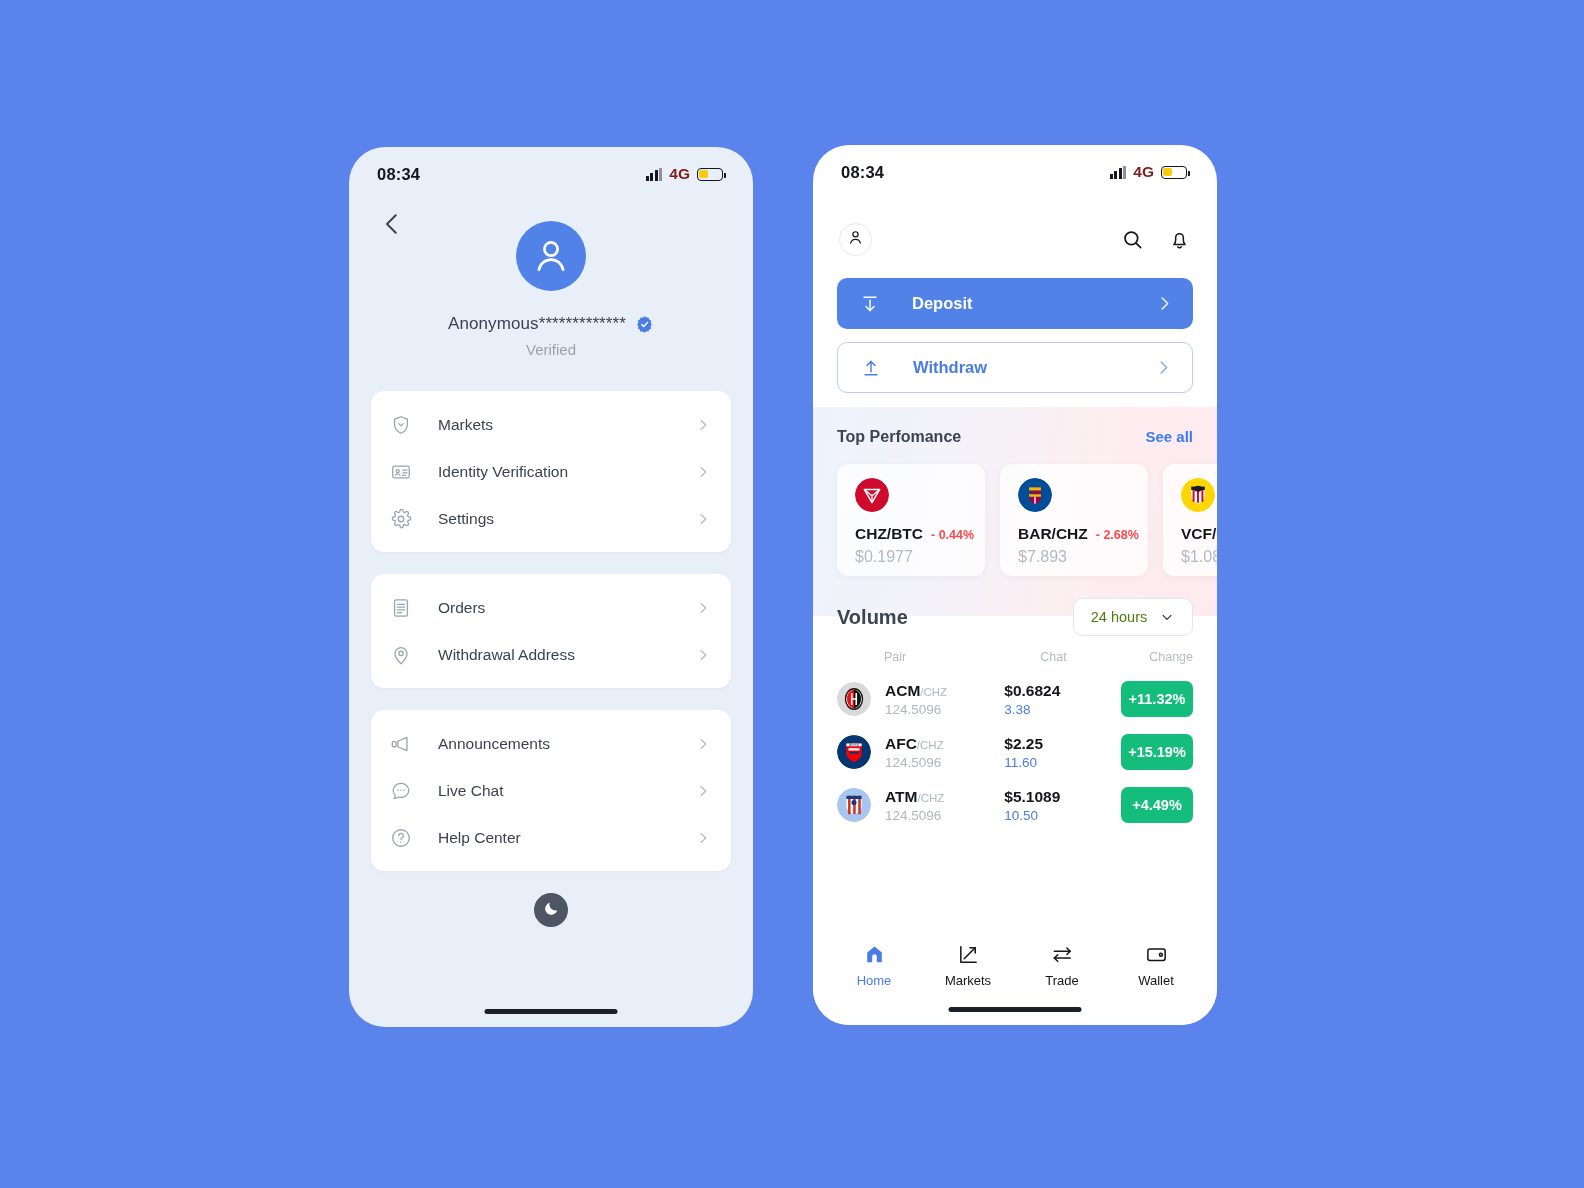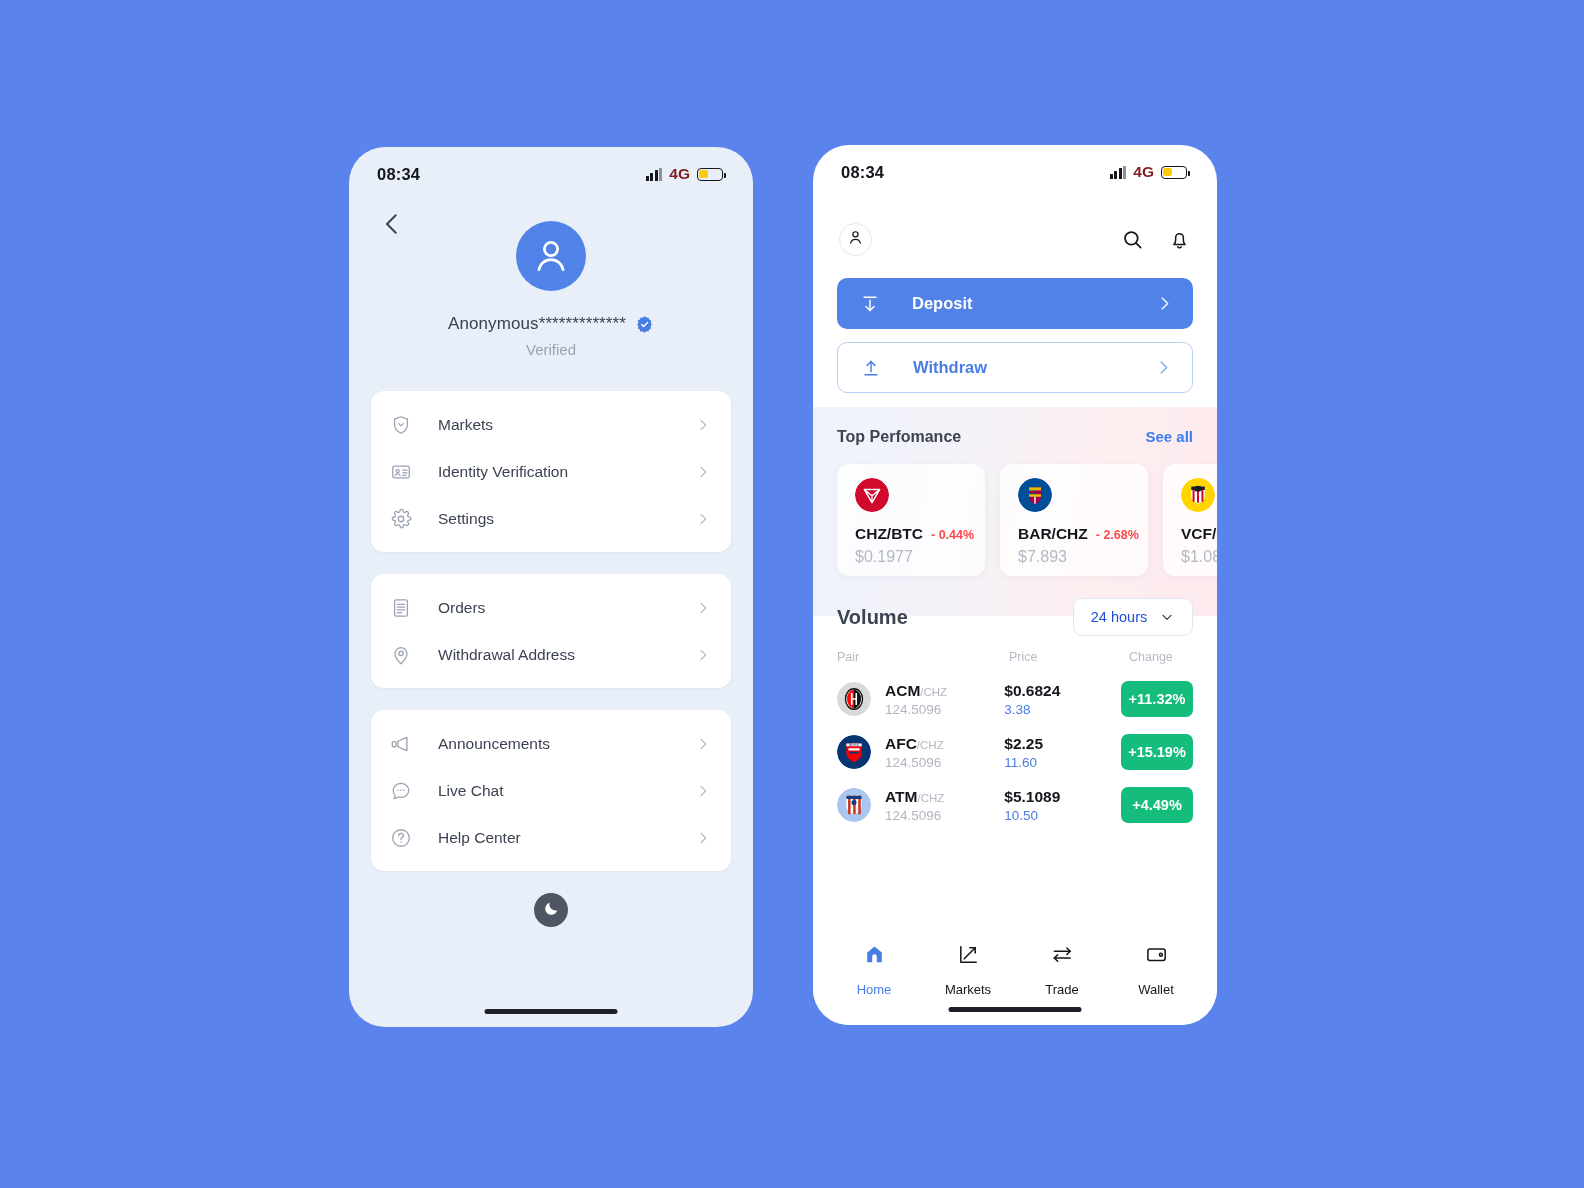--- a/index.html
+++ b/index.html
@@ -126,25 +126,25 @@
   .perf-chg { font-size: 12.5px; font-weight: bold; color: #fb4a4a; }
   .perf-price { margin-top: 5px; font-size: 16px; color: #b3b8c2; }
 
   .vol-section { padding: 0 24px; margin-top: -18px; }
   .vol-head { display: flex; align-items: center; justify-content: space-between; }
   .vol-title { font-size: 20px; font-weight: bold; color: #3c4352; }
   .vol-select {
     width: 120px; height: 38px; border: 1.2px solid #dfe6f2; border-radius: 9px;
     display: flex; align-items: center; justify-content: center; gap: 12px; background: #fff;
   }
-  .vol-select-label { font-size: 14.5px; color: #1d4ed8; }
+  .vol-select-label { font-size: 14.5px; color: #4d7c0f; }
   .vol-select svg { width: 16px; height: 16px; display: block; }
 
   .vol-cols { display: flex; margin-top: 14px; font-size: 12.5px; color: #b6bbc5; }
-  .c-pair { width: 172px; }
+  .c-pair { width: 172px; margin-left: 47px; }
   .c-price { width: 120px; }
   .c-change { flex: 1; text-align: left; }
 
   .vrow { display: flex; align-items: center; margin-top: 17px; }
   .vrow-pair { width: 172px; display: flex; align-items: center; }
   .vrow-logo { width: 34px; height: 34px; border-radius: 50%; overflow: hidden; flex: none; }
   .vrow-logo svg { width: 100%; height: 100%; display: block; }
   .vrow-txt { margin-left: 14px; }
   .vrow-sym { font-size: 15.5px; font-weight: bold; color: #15161b; }
   .vrow-sym small { font-size: 11.5px; font-weight: normal; color: #b0b5c0; }
@@ -155,21 +155,21 @@
   .vrow-chg {
     width: 74px; height: 36px; border-radius: 7px; background: #14bd7c;
     color: #fff; font-size: 14.5px; font-weight: bold;
     display: flex; align-items: center; justify-content: center;
   }
 
   .bottom-nav {
     position: absolute; left: 0; right: 0; bottom: 0; height: 96px;
     background: #fff; display: flex; padding: 14px 14px 0;
   }
-  .nav-item { flex: 1; display: flex; flex-direction: column; align-items: center; gap: 16px; }
+  .nav-item { flex: 1; display: flex; flex-direction: column; align-items: center; gap: 7px; }
   .nav-ico { width: 23px; height: 23px; color: #15161b; }
   .nav-ico svg { width: 100%; height: 100%; display: block; }
   .nav-label { font-size: 13px; color: #15161b; }
   .nav-active .nav-ico { color: #4a7ce6; }
   .nav-active .nav-label { color: #4a7ce6; }
 </style>
 </head>
 <body>
 
 <div class="stage">
@@ -512,21 +512,21 @@
           <span>
             <svg viewBox="0 0 24 24" fill="none" stroke="#2c313c" stroke-width="1.7" stroke-linecap="round" stroke-linejoin="round">
                 <polyline points="6,9.5 12,15.5 18,9.5"></polyline>
               </svg>
           </span>
         </div>
       </div>
 
       <div class="vol-cols">
         <div class="c-pair">Pair</div>
-        <div class="c-price">Price</div>
+        <div class="c-price">Chat</div>
         <div class="c-change">Change</div>
       </div>
 
       <div class="vrow">
         <div class="vrow-pair">
           <div class="vrow-logo">
             <svg viewBox="0 0 40 40">
                 <circle cx="20" cy="20" r="20" fill="#d9d9d9"></circle>
                 <ellipse cx="20" cy="20" rx="10" ry="12" fill="#fff" stroke="#111" stroke-width="1.6"></ellipse>
                 <path d="M20 8.6a12 12 0 0 1 0 22.8z" fill="#111"></path>

